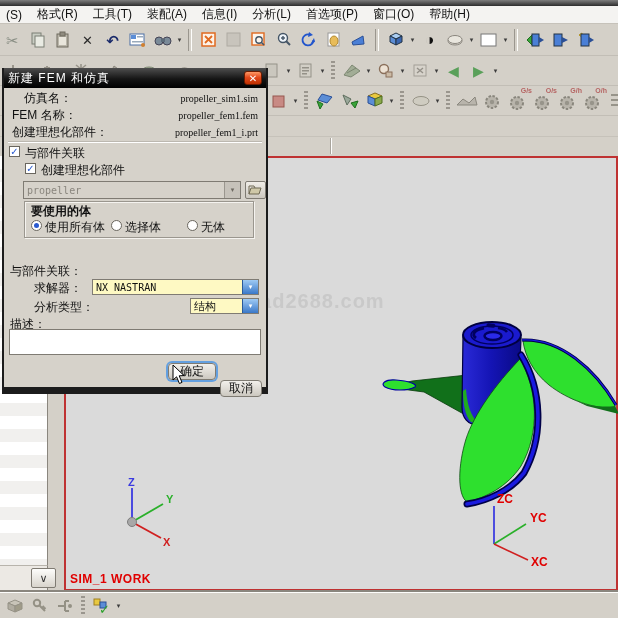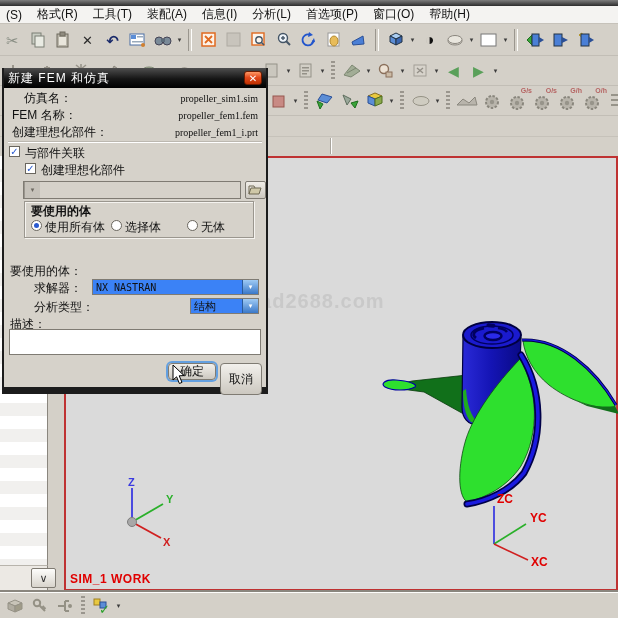--- a/index.html
+++ b/index.html
@@ -57,21 +57,21 @@
             background:linear-gradient(#ff9a66,#e2491c 45%,#c03000);color:#fff;font-size:10px;font-weight:bold;
             display:flex;align-items:center;justify-content:center;box-sizing:border-box}
   .dbody{position:absolute;left:0;top:20px;width:100%;height:297px;font-size:12px}
   .dlabel{position:absolute;white-space:nowrap}
   .dvalue{position:absolute;font-family:Liberation Serif, serif;font-size:10px;white-space:nowrap;text-align:right;right:8px}
   .dsep{position:absolute;left:4px;width:254px;height:1px;background:#bcb8b0;box-shadow:0 1px 0 #fff}
   .cbox{position:absolute;width:11px;height:11px;background:#fff;border:1px solid #6a665e;box-sizing:border-box;
         display:flex;align-items:center;justify-content:center;font-size:10px;font-weight:bold;color:#2a5ad0;line-height:1}
   .radio{position:absolute;width:11px;height:11px;border-radius:50%;background:#fff;border:1px solid #6a665e;box-sizing:border-box}
   .radio.sel::after{content:"";position:absolute;left:2px;top:2px;width:5px;height:5px;border-radius:50%;background:#2a5ad0}
-  .combofield{position:absolute;background:#3b82f6;border:1px solid #7f7b73;box-sizing:border-box;display:flex;align-items:center}
+  .combofield{position:absolute;background:#fef9c3;border:1px solid #7f7b73;box-sizing:border-box;display:flex;align-items:center}
   .combofield .ctext{flex:1;padding-left:3px;font-family:"DejaVu Sans Mono","Liberation Mono",monospace;font-size:10px;white-space:nowrap;overflow:hidden}
   .combofield .cbtn{width:15px;height:100%;background:linear-gradient(#9ecaf4,#3a78c8);border-left:1px solid #2a5a9a;
                     color:#fff;font-size:7px;display:flex;align-items:center;justify-content:center}
   .combofield.disabled{background:#d6d2ca}
   .combofield.disabled .ctext{color:#8a867e}
   .combofield.disabled .cbtn{background:#c6c2ba;color:#6e6a62;border-left:1px solid #9a968e}
   .folderbtn{position:absolute;width:21px;height:18px;background:linear-gradient(#f0ede7,#ccc8c0);
              border:1px solid #7f7b73;border-radius:2px;display:flex;align-items:center;justify-content:center;box-sizing:border-box}
   .groupbox{position:absolute;border:1px solid #9a968e;box-shadow:inset 1px 1px 0 #f5f3ef,1px 1px 0 #f5f3ef;box-sizing:border-box}
   .bigbtn{position:absolute;border:1px solid #7f7b73;border-radius:9px;background:linear-gradient(#ece9e3,#cfcbc3);
@@ -533,58 +533,59 @@
       <div class="cbox" style="left:5px;top:58px">
           <span>✓</span>
         </div>
       <span class="dlabel" style="left:21px;top:57px">与部件关联</span>
       <div class="cbox" style="left:21px;top:75px">
           <span>✓</span>
         </div>
       <span class="dlabel" style="left:37px;top:74px">创建理想化部件</span>
 
       <div class="combofield disabled" style="left:19px;top:93px;width:218px;height:18px">
+        <span class="ctext">propeller</span>
         <span class="cbtn">▾</span>
       </div>
       <div class="folderbtn" style="left:241px;top:93px">
         <svg width="15" height="12">
             <path d="M1 10 L3 4 L13 4 L11 10 Z" fill="#cfc8a8" stroke="#6e6852"></path>
             <path d="M1 10 L1 2 L6 2 L7 4" fill="none" stroke="#6e6852"></path>
           </svg>
       </div>
 
       <div class="groupbox" style="left:20px;top:113px;width:230px;height:37px"></div>
       <span class="dlabel" style="left:27px;top:115px;font-weight:bold">要使用的体</span>
       <div class="radio sel" style="left:27px;top:132px"></div>
       <span class="dlabel" style="left:41px;top:131px">使用所有体</span>
       <div class="radio" style="left:107px;top:132px"></div>
       <span class="dlabel" style="left:121px;top:131px">选择体</span>
       <div class="radio" style="left:183px;top:132px"></div>
       <span class="dlabel" style="left:197px;top:131px">无体</span>
 
 
-      <span class="dlabel" style="left:6px;top:175px">要使用的体：</span>
+      <span class="dlabel" style="left:6px;top:175px">与部件关联：</span>
       <span class="dlabel" style="left:30px;top:192px">求解器：</span>
       <div class="combofield" style="left:88px;top:191px;width:167px;height:16px">
         <span class="ctext">NX NASTRAN</span>
         <span class="cbtn">▾</span>
       </div>
       <span class="dlabel" style="left:30px;top:211px">分析类型：</span>
       <div class="combofield" style="left:186px;top:210px;width:69px;height:16px">
         <span class="ctext" style="font-family:'Liberation Sans',sans-serif;font-size:11px">结构</span>
         <span class="cbtn">▾</span>
       </div>
 
       <span class="dlabel" style="left:6px;top:228px">描述：</span>
       <textarea class="descbox" style="left: 5px; top: 241px; width: 252px; height: 26px;"></textarea>
 
       <div class="pushbtn focus" style="left:164px;top:275px;width:48px;height:17px">
         <span>确定</span>
       </div>
-      <div class="pushbtn" style="left:216px;top:275px;width:42px;height:32px">
+      <div class="pushbtn" style="left:216px;top:292px;width:42px;height:17px">
         <span>取消</span>
       </div>
     </div>
   </div>
 
   <svg class="abs cursor" style="left:172px;top:364px" width="14" height="21">
     <path d="M1 1 L1 16 L4.6 12.8 L7.4 19.5 L10 18.4 L7.2 11.8 L12 11.6 Z" fill="#fff" stroke="#000" stroke-width="1"></path>
   </svg>
 
 </div>

